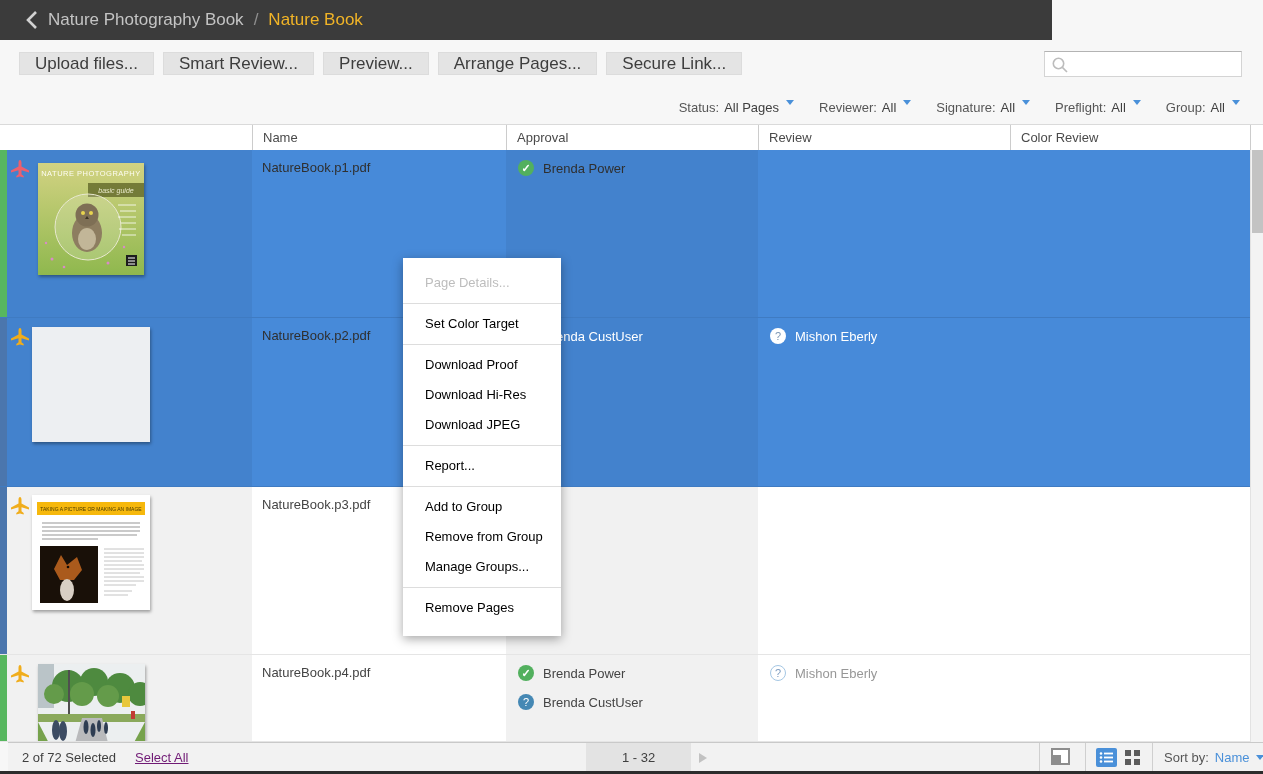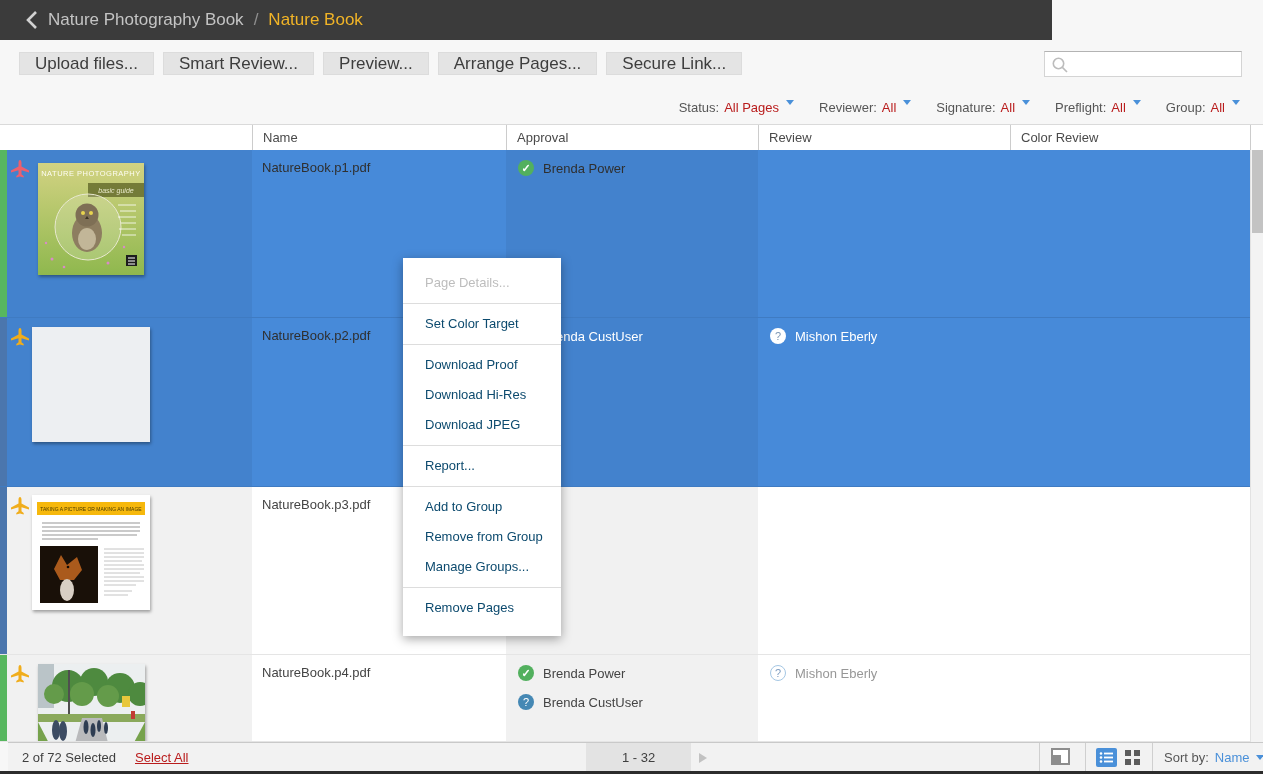--- a/index.html
+++ b/index.html
@@ -23,21 +23,21 @@
   .searchbox{position:absolute;top:51px;left:1044px;width:198px;height:26px;background:#fff;
              border:1px solid #d4d4d4;border-top-color:#b3b3b3;box-sizing:border-box;}
   .searchbox input{position:absolute;left:30px;top:1px;width:160px;height:22px;border:none;outline:none;
              font-family:inherit;font-size:13px;background:transparent;color:#444;}
   .search-ic{position:absolute;left:6px;top:4px;}
 
   
   .filters{position:absolute;top:99px;right:23px;display:flex;gap:25px;align-items:center;height:17px;}
   .fitem{display:flex;cursor:pointer;}
   .flabel{color:#565656;}
-  .fvalue{color:#b91c1c;margin-left:5px;}
+  .fvalue{color:#404040;margin-left:5px;}
   .caret{width:0;height:0;border-left:4.5px solid transparent;border-right:4.5px solid transparent;
          border-top:5px solid #4a90d9;margin-left:7px;display:inline-block;}
 
   
   .thead{position:absolute;top:124px;left:0;width:1263px;height:26px;background:#fff;
          border-top:1px solid #dadada;border-bottom:1px solid #c9c9c9;box-sizing:content-box;
          display:grid;grid-template-columns:252px 254px 252px 252px 240px 13px;}
   .hc{border-left:1px solid #ccc;line-height:25px;padding-left:10px;color:#4a4a4a;overflow:hidden;white-space:nowrap;}
   .hc:first-child{border-left:none;}
 
@@ -83,28 +83,28 @@
   .entry.pending-solid .ename{color:#444;}
   .entry.pending-outline .ename{color:#979797;}
   .row.selected .entry.approved .ename{color:#2f2f2f;}
   .row.selected .entry.pending .ename{color:#fff;}
 
   
   .cmenu{position:absolute;left:403px;top:258px;width:158px;background:#fff;z-index:40;
          box-shadow:0 3px 10px rgba(0,0,0,.35);padding:5px 0 8px;}
   .mgroup{padding:5px 0;}
   .mgroup + .mgroup{border-top:1px solid #ddd;}
-  .mitem{height:30px;line-height:30px;padding-left:22px;color:#0c4a6e;cursor:pointer;white-space:nowrap;}
+  .mitem{height:30px;line-height:30px;padding-left:22px;color:#000000;cursor:pointer;white-space:nowrap;}
   .mitem.disabled{color:#bdbdbd;cursor:default;}
 
   
   .statusbar{position:absolute;left:8px;top:742px;width:1263px;height:29px;background:#f2f2f2;
              border-top:1px solid #c9c9c9;box-sizing:content-box;}
   .sb-selection{position:absolute;left:14px;top:7px;color:#3f3f3f;}
-  .sb-selectall{position:absolute;left:127px;top:7px;color:#b91c1c;text-decoration:underline;cursor:pointer;}
+  .sb-selectall{position:absolute;left:127px;top:7px;color:#701a75;text-decoration:underline;cursor:pointer;}
   .sb-pages{position:absolute;left:578px;top:0;width:105px;height:29px;background:#e3e3e3;
             text-align:center;line-height:29px;color:#3f3f3f;cursor:pointer;}
   .sb-next{position:absolute;left:691px;top:10px;width:0;height:0;border-left:8px solid #c2c2c2;
            border-top:5px solid transparent;border-bottom:5px solid transparent;cursor:pointer;}
   .sb-sep{position:absolute;top:0;width:1px;height:29px;background:#cfcfcf;}
   .panel-icon{position:absolute;left:1043px;top:5px;width:19px;height:17px;border:2px solid #8d8d8d;
               box-sizing:border-box;background:#fff;cursor:pointer;}
   .panel-icon i{position:absolute;left:0;bottom:0;width:8px;height:8px;background:#8d8d8d;border-top:2px solid #fff;border-right:2px solid #fff;}
   .list-icon{position:absolute;left:1088px;top:5px;cursor:pointer;}
   .grid-icon{position:absolute;left:1117px;top:7px;cursor:pointer;}

